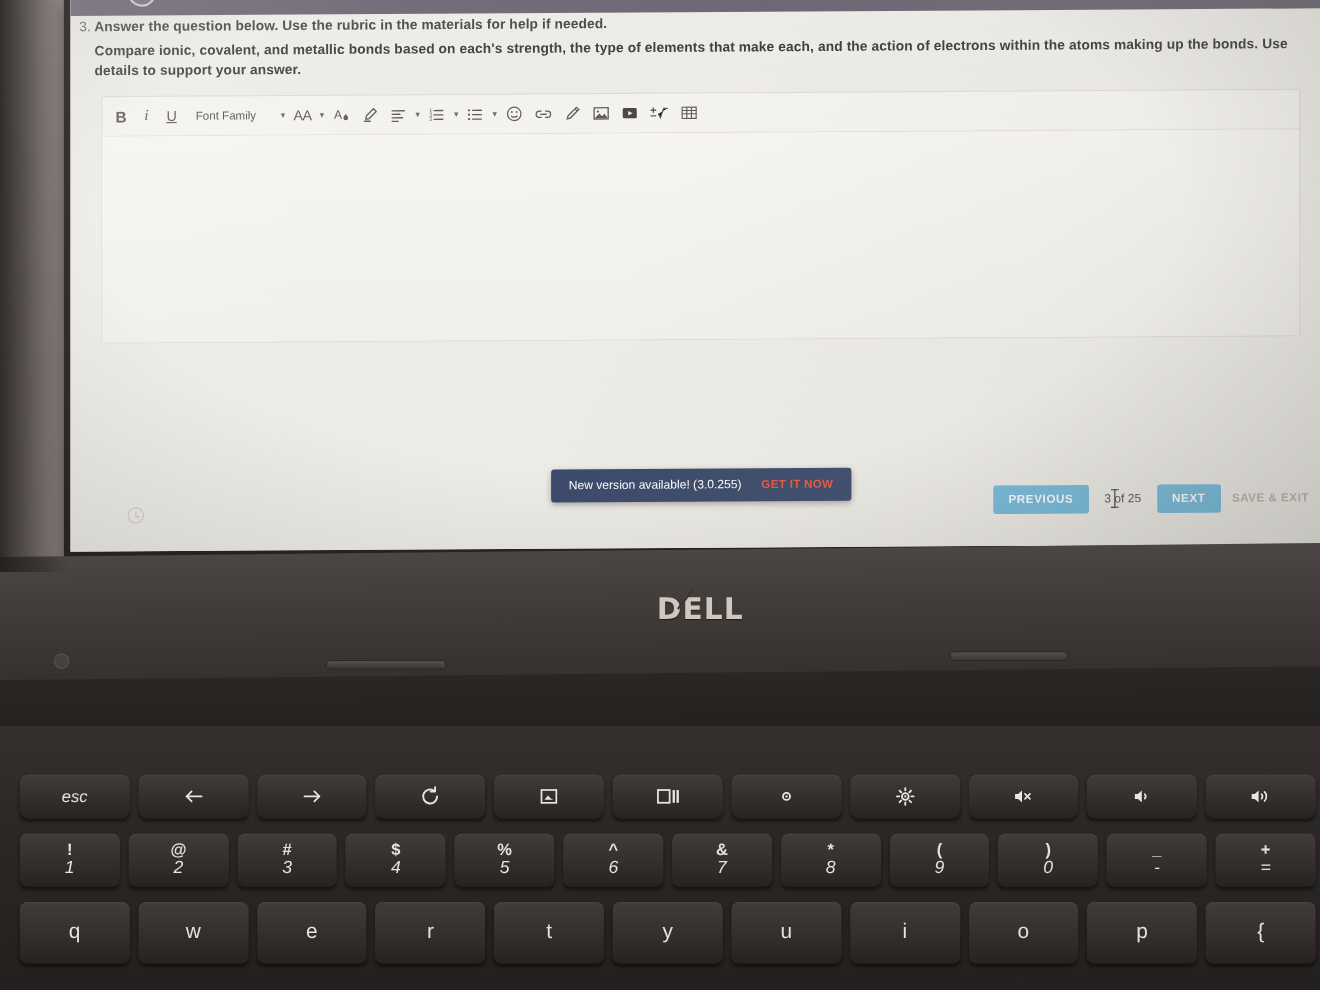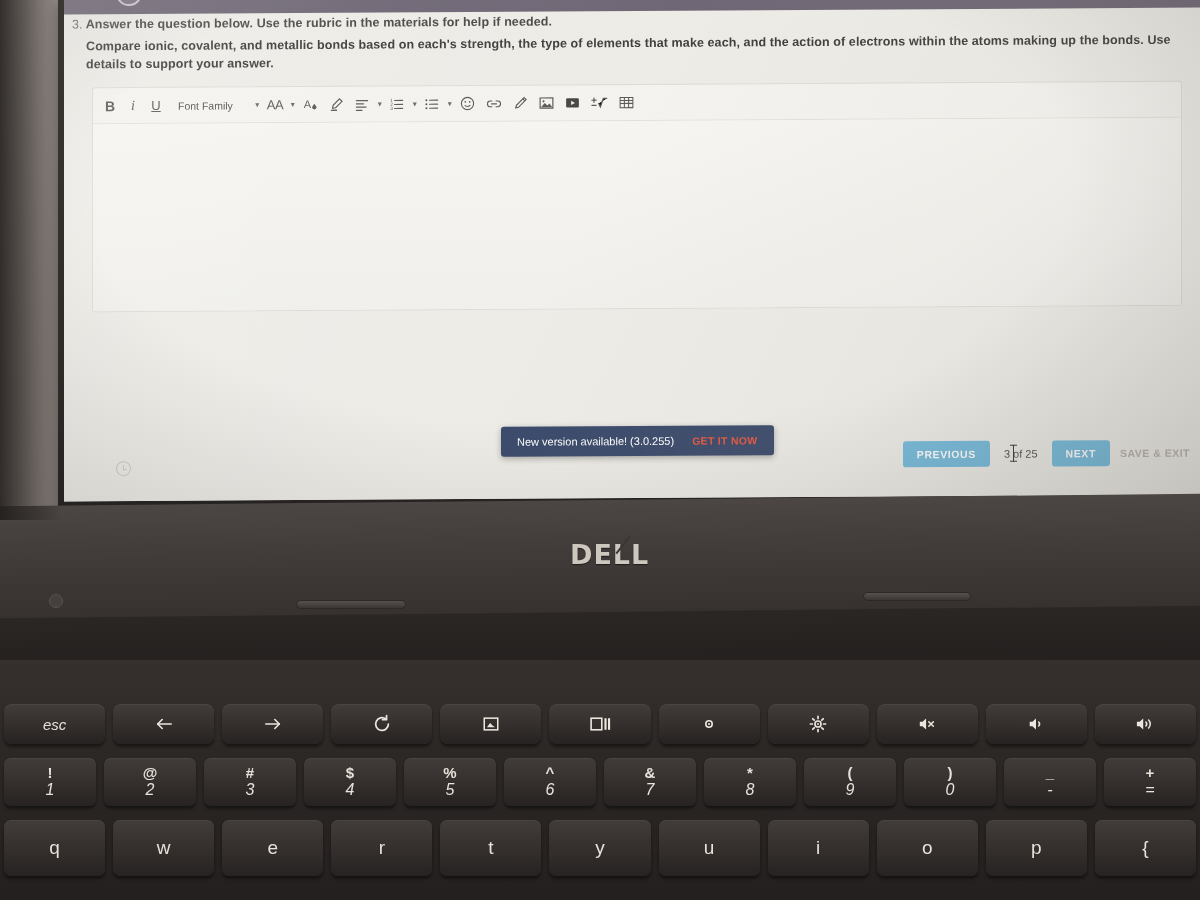--- a/index.html
+++ b/index.html
@@ -156,21 +156,21 @@
   .clock-icon::before { width:1.4px; height:5px; }
   .clock-icon::after  { width:4px; height:1.4px; top: 7px; left: 5.5px; }
 
   
   .base-front {
     position: absolute; left: 0; top: 500px; width: 1200px; height: 180px;
     background: linear-gradient(180deg,#4b4543 0%, #403a38 30%, #332e2c 72%, #272322 100%);
     transform: skewY(-0.6deg);
   }
   .dell-logo {
-    position: absolute; left: 570px; top: 539px;
+    position: absolute; left: 597px; top: 539px;
     font-size: 27px; font-weight: bold; letter-spacing: 1px;
     color: #cfc8bf; font-family: "DejaVu Sans", sans-serif;
     text-shadow: 0 1px 1px rgba(0,0,0,.5);
   }
   .dell-slash {
     position: absolute; left: 612px; top: 544px; width: 22px; height: 2px;
     background: #3b3634; transform: rotate(-52deg);
   }
   .hinge {
     position: absolute; height: 9px; border-radius: 5px;
@@ -187,21 +187,21 @@
   .cam-dot {
     position: absolute; left: 49px; top: 594px; width: 14px; height: 14px;
     border-radius: 50%; background: #45403d; border: 1px solid #5a5450;
   }
 
   
   .keyboard {
     position: absolute; left: 0; top: 660px; width: 1200px; height: 240px;
     background: linear-gradient(180deg,#35302e 0%, #2b2725 40%, #231f1e 100%);
   }
-  .krow { position: absolute; left: 0; width: 1200px; display: flex; }
+  .krow { position: absolute; left: 0; width: 1200px; display: flex; padding-left: 14px; }
   .key {
     position: relative; flex: 1; margin: 0 4px; height: 44px;
     border-radius: 7px;
     background: linear-gradient(180deg,#413b39 0%, #332e2c 55%, #262221 100%);
     box-shadow: 0 3px 3px rgba(0,0,0,.45), inset 0 1px 0 rgba(255,255,255,.05);
     display: flex; align-items: center; justify-content: center;
     color: #e7e2da;
   }
   .krow.fn  { top: 44px; height: 44px; }
   .krow.num { top: 98px; height: 50px; }

